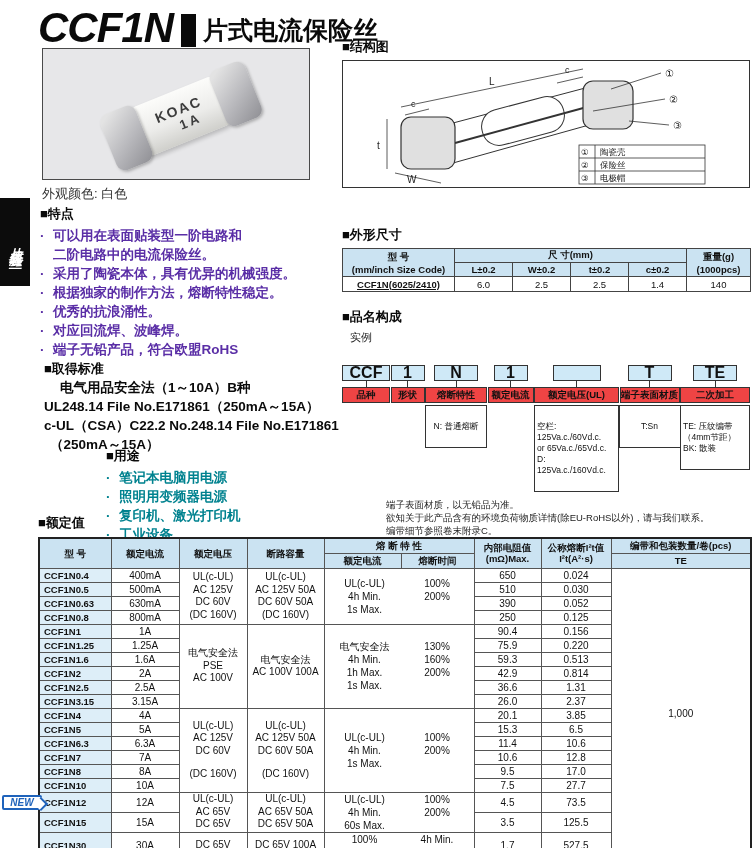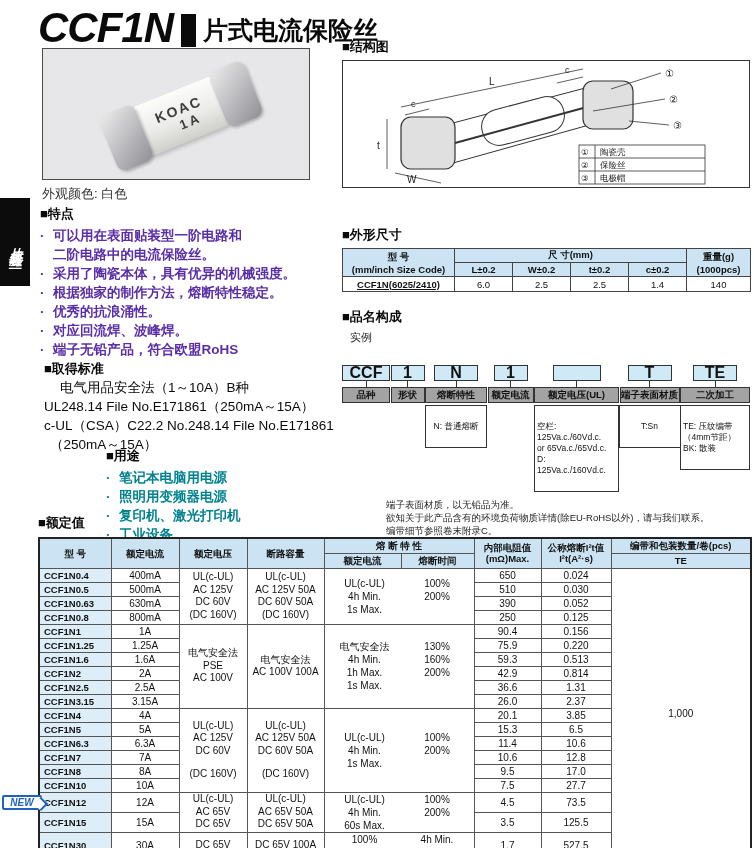--- a/index.html
+++ b/index.html
@@ -38,21 +38,21 @@
   
   .shead { font-size:13px; font-weight:bold; color:#0a0a0a; }
   .blist { margin-top:3px; }
   .blist .row { display:flex; line-height:19px; }
   .blist .b { width:13px; flex:none; font-weight:bold; }
   .blist .t { white-space:pre-line; font-weight:bold; }
 
   .features { position:absolute; left:40px; top:205px; width:320px; }
   .features .row { color:#5a2ea6; font-size:13.5px; }
   .standards { position:absolute; left:44px; top:360px; width:335px; }
-  .standards .line { font-size:13.5px; font-weight:normal; line-height:19px; color:#0a0a0a; }
+  .standards .line { font-size:13.5px; font-weight:bold; line-height:19px; color:#0a0a0a; }
   .standards .ind1 { padding-left:16px; }
   .standards .ind2 { padding-left:6px; }
   .uses { position:absolute; left:106px; top:447px; width:260px; }
   .uses .row { color:#00828f; font-size:13.5px; }
 
   
   .structure { position:absolute; left:342px; top:38px; width:410px; }
   .diagram-box { margin-top:4px; width:408px; height:128px; border:1.5px solid #333; background:#fff; }
 
   
@@ -66,21 +66,21 @@
 
   
   .naming { position:absolute; left:342px; top:308px; width:412px; }
   .example { font-size:11px; margin:4px 0 20px 8px; color:#222; }
   .ncols { display:flex; justify-content:space-between; width:408px; }
   .ncol { display:flex; flex-direction:column; align-items:center; }
   .nbox { width:100%; height:16px; line-height:14px; text-align:center; font-size:16px;
           font-weight:bold; background:#cfe9f7; border:1px solid #333; }
   .nconn { width:1px; height:6px; background:#333; }
   .nlabel { width:100%; height:16px; line-height:14px; text-align:center; font-size:9.5px;
-            font-weight:bold; background:#a3a3a3; border:1px solid #333; }
+            font-weight:bold; background:#ef4444; border:1px solid #333; }
   .nnote { width:100%; border:1px solid #333; background:#fff; font-size:8.5px; line-height:11px;
            padding:15px 2px; margin-top:2px; }
   .nnote.center { text-align:center; }
   .naming-notes { margin:6px 0 8px 44px; font-size:9.5px; line-height:13px; color:#222; }
 
   
   .ratings { position:absolute; left:38px; top:514px; width:714px; }
   .rtable { border-collapse:collapse; width:712px; table-layout:fixed; margin-top:5px;
             font-size:10px; border:2px solid #222; }
   .rtable th,.rtable td { border:1px solid #555; text-align:center; padding:0 2px; overflow:hidden; }

